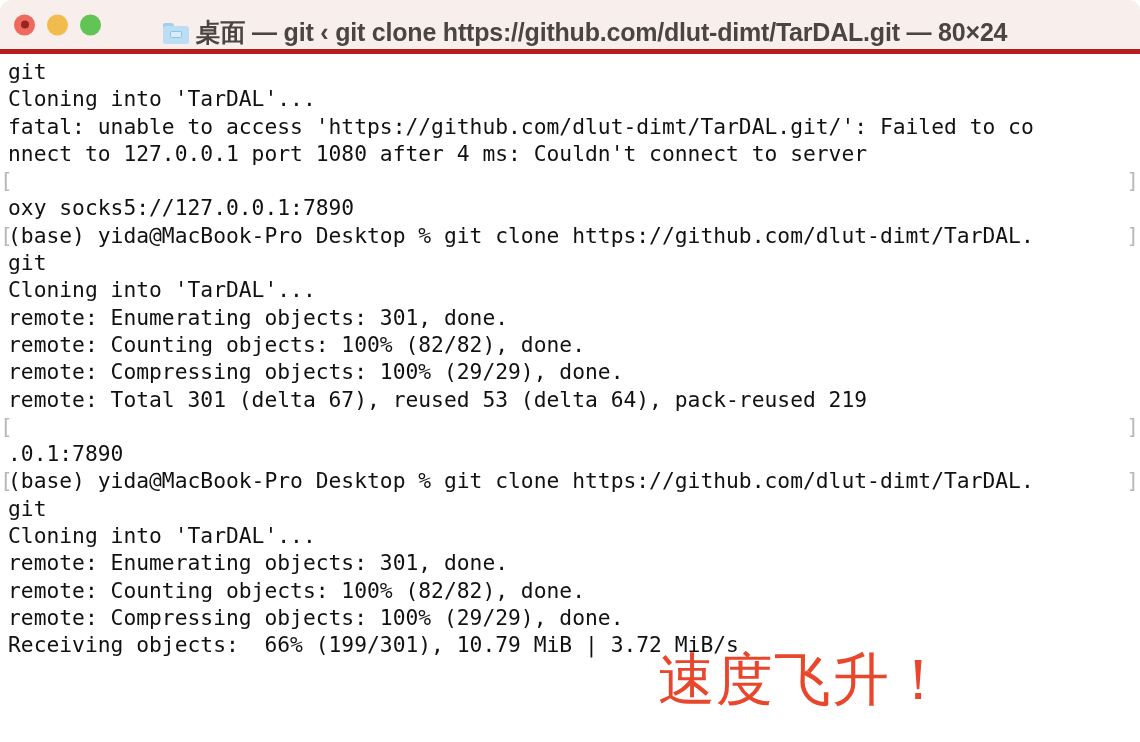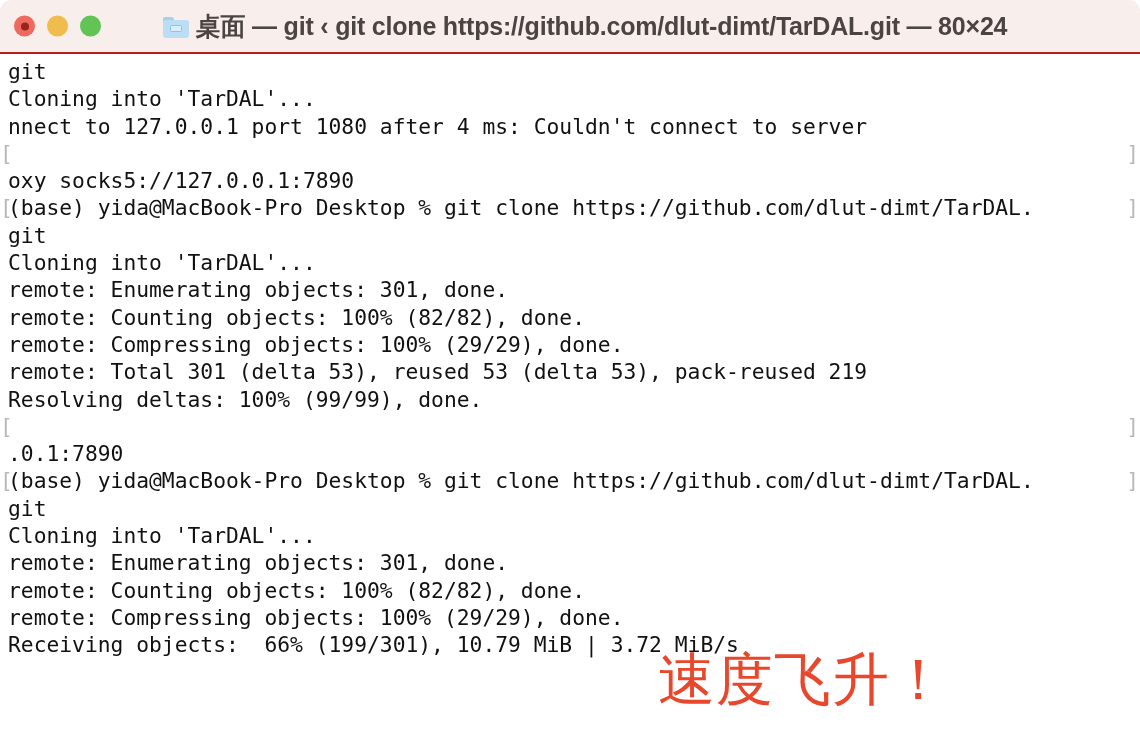--- a/index.html
+++ b/index.html
@@ -23,23 +23,23 @@
     overflow: hidden;
     box-sizing: border-box;
   }
 
   
   #titlebar {
     position: relative;
     height: 54px;
     background: #F8EEEB;
     border-radius: 11px 11px 0 0;
-    border-bottom: 2px solid #b91c1c;
-    display: flex;
-    align-items: center;
+    border-bottom: 5px solid #b91c1c;
+    display: flex;
+    align-items: flex-end;
     box-sizing: border-box;
   }
 
   .traffic-lights {
     position: absolute;
     left: 14px;
     top: 50%;
     transform: translateY(-50%);
     display: flex;
     gap: 12px;
@@ -176,31 +176,31 @@
           <span class="inner"></span>
       </span>
       <span>桌面 — git ‹ git clone https://github.com/dlut-dimt/TarDAL.git — 80×24</span>
     </div>
   </div>
 
   <div id="terminal">
     <div id="terminal-lines">
         <div class="line"><span>git</span></div>
         <div class="line"><span>Cloning into 'TarDAL'...</span></div>
+        <div class="line"><span>fatal: unable to access 'https://github.com/dlut-dimt/TarDAL.git/': Failed to co</span></div>
         <div class="line"><span>nnect to 127.0.0.1 port 1080 after 4 ms: Couldn't connect to server</span></div>
         <div class="line"><span class="wrap-mark left">[</span><span class="wrap-mark right">]</span></div>
         <div class="line"><span>oxy socks5://127.0.0.1:7890</span></div>
         <div class="line"><span class="wrap-mark left">[</span><span>(base) yida@MacBook-Pro Desktop % git clone https://github.com/dlut-dimt/TarDAL.</span><span class="wrap-mark right">]</span></div>
         <div class="line"><span>git</span></div>
         <div class="line"><span>Cloning into 'TarDAL'...</span></div>
         <div class="line"><span>remote: Enumerating objects: 301, done.</span></div>
         <div class="line"><span>remote: Counting objects: 100% (82/82), done.</span></div>
         <div class="line"><span>remote: Compressing objects: 100% (29/29), done.</span></div>
-        <div class="line"><span>remote: Total 301 (delta 53), reused 53 (delta 53), pack-reused 219</span></div>
-        <div class="line"><span>Resolving deltas: 100% (99/99), done.</span></div>
+        <div class="line"><span>remote: Total 301 (delta 67), reused 53 (delta 64), pack-reused 219</span></div>
         <div class="line"><span class="wrap-mark left">[</span><span class="wrap-mark right">]</span></div>
         <div class="line"><span>.0.1:7890</span></div>
         <div class="line"><span class="wrap-mark left">[</span><span>(base) yida@MacBook-Pro Desktop % git clone https://github.com/dlut-dimt/TarDAL.</span><span class="wrap-mark right">]</span></div>
         <div class="line"><span>git</span></div>
         <div class="line"><span>Cloning into 'TarDAL'...</span></div>
         <div class="line"><span>remote: Enumerating objects: 301, done.</span></div>
         <div class="line"><span>remote: Counting objects: 100% (82/82), done.</span></div>
         <div class="line"><span>remote: Compressing objects: 100% (29/29), done.</span></div>
         <div class="line"><span>Receiving objects:  66% (199/301), 10.79 MiB | 3.72 MiB/s</span></div>
       </div>

